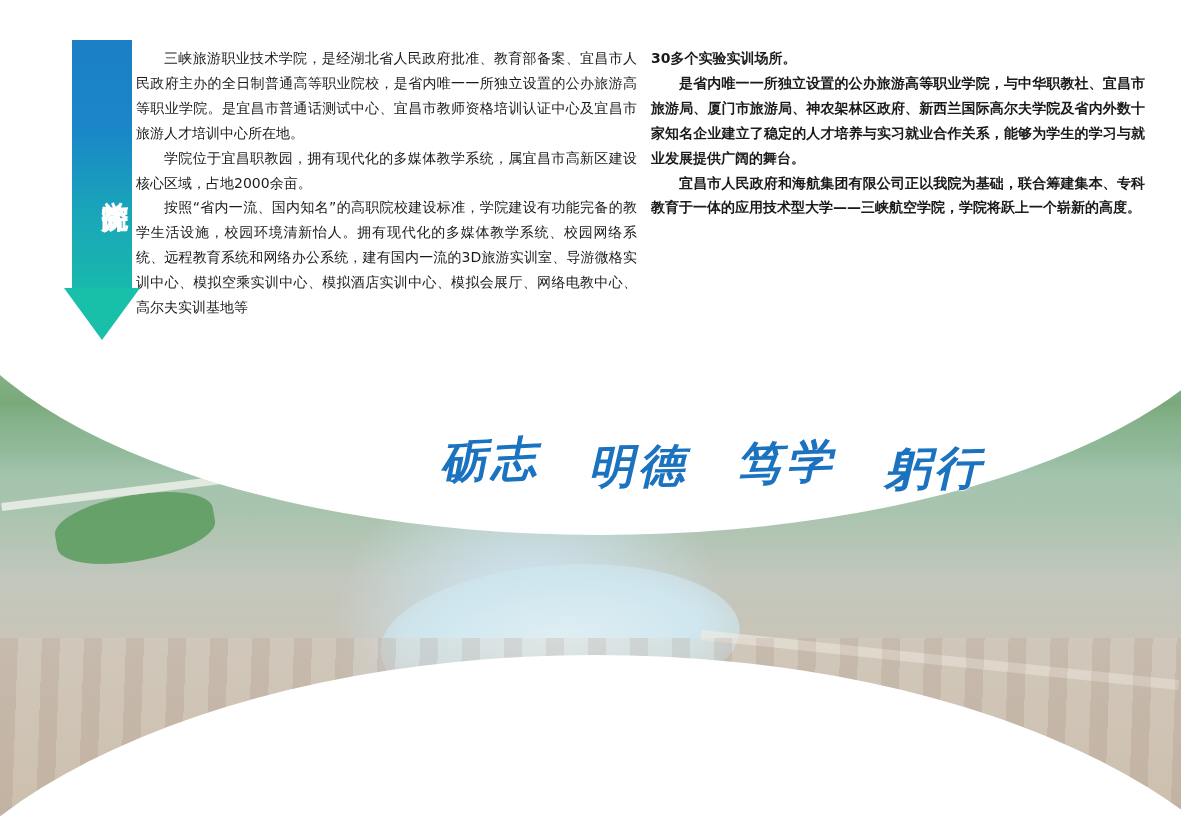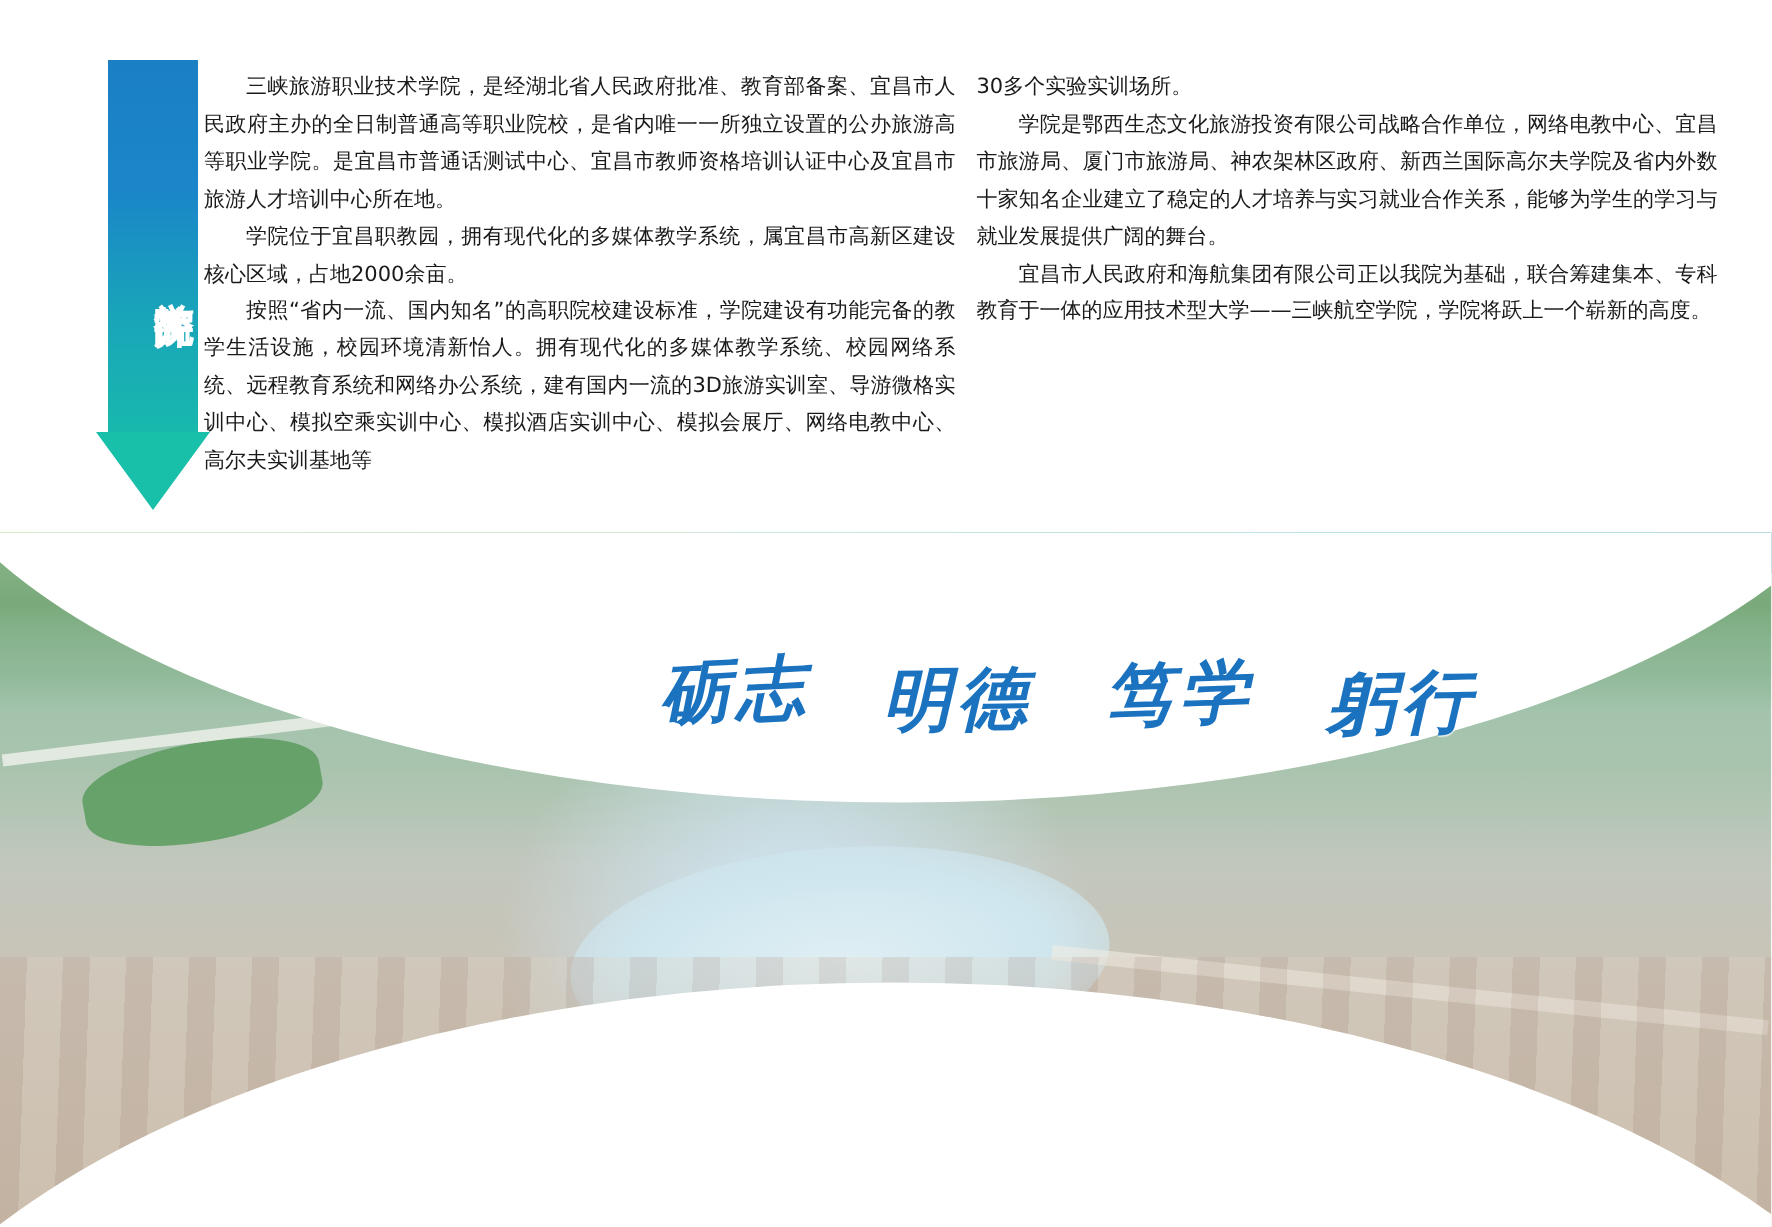--- a/index.html
+++ b/index.html
@@ -38,21 +38,21 @@
 
   
   .col{
     position:absolute;top:46px;
     font-size:14px;line-height:1.78;color:#1a1a1a;
     text-align:justify;text-justify:inter-ideograph;
     font-family:"DejaVu Sans","Liberation Sans",sans-serif;
   }
   .col p{margin:0;text-indent:2em;}
   .col-left{left:136px;width:501px;}
-  .col-right{left:651px;width:494px;}
+  .col-right{left:651px;width:494px;font-weight:bold;}
 
   
   .photo-wrap{
     position:absolute;left:0;top:355px;width:1181px;height:463px;overflow:hidden;
   }
   .photo{
     position:absolute;left:0;top:0;width:1181px;height:463px;
     background:
       radial-gradient(circle at 45% 62%, rgba(205,225,235,.95) 0 10%, rgba(0,0,0,0) 28%),
       linear-gradient(180deg,#cfe2e4 0%,#b9d3cf 8%,#9fc3ad 20%,#a9c4ae 34%,#c2c7bd 48%,#c9c4b8 62%,#cfc7b9 78%,#d8cfbf 100%);
@@ -141,21 +141,21 @@
   </div>
 
   <div class="col col-left">
     <p>三峡旅游职业技术学院，是经湖北省人民政府批准、教育部备案、宜昌市人民政府主办的全日制普通高等职业院校，是省内唯一一所独立设置的公办旅游高等职业学院。是宜昌市普通话测试中心、宜昌市教师资格培训认证中心及宜昌市旅游人才培训中心所在地。</p>
     <p>学院位于宜昌职教园，拥有现代化的多媒体教学系统，属宜昌市高新区建设核心区域，占地2000余亩。</p>
     <p>按照“省内一流、国内知名”的高职院校建设标准，学院建设有功能完备的教学生活设施，校园环境清新怡人。拥有现代化的多媒体教学系统、校园网络系统、远程教育系统和网络办公系统，建有国内一流的3D旅游实训室、导游微格实训中心、模拟空乘实训中心、模拟酒店实训中心、模拟会展厅、网络电教中心、高尔夫实训基地等</p>
   </div>
 
   <div class="col col-right">
     <p style="text-indent:0">30多个实验实训场所。</p>
-    <p>学院是鄂西生态文化旅游投资有限公司战略合作单位，网络电教中心、宜昌市旅游局、厦门市旅游局、神农架林区政府、新西兰国际高尔夫学院及省内外数十家知名企业建立了稳定的人才培养与实习就业合作关系，能够为学生的学习与就业发展提供广阔的舞台。</p>
+    <p>是省内唯一一所独立设置的公办旅游高等职业学院，与中华职教社、宜昌市旅游局、厦门市旅游局、神农架林区政府、新西兰国际高尔夫学院及省内外数十家知名企业建立了稳定的人才培养与实习就业合作关系，能够为学生的学习与就业发展提供广阔的舞台。</p>
     <p>宜昌市人民政府和海航集团有限公司正以我院为基础，联合筹建集本、专科教育于一体的应用技术型大学——三峡航空学院，学院将跃上一个崭新的高度。</p>
   </div>
 
   <div class="photo-wrap">
     <div class="photo">
       <div class="field"></div>
       <div class="roadA"></div>
       <div class="lake"></div>
       <div class="roadB"></div>
     </div>

